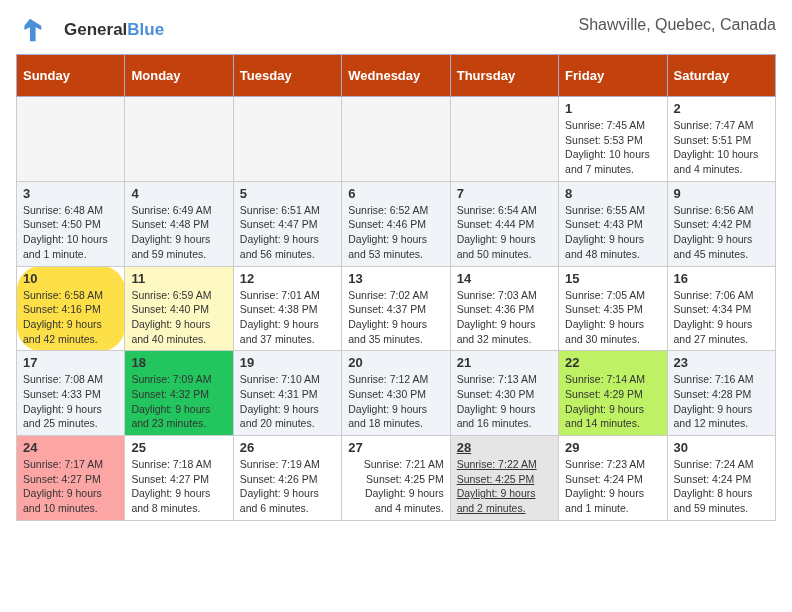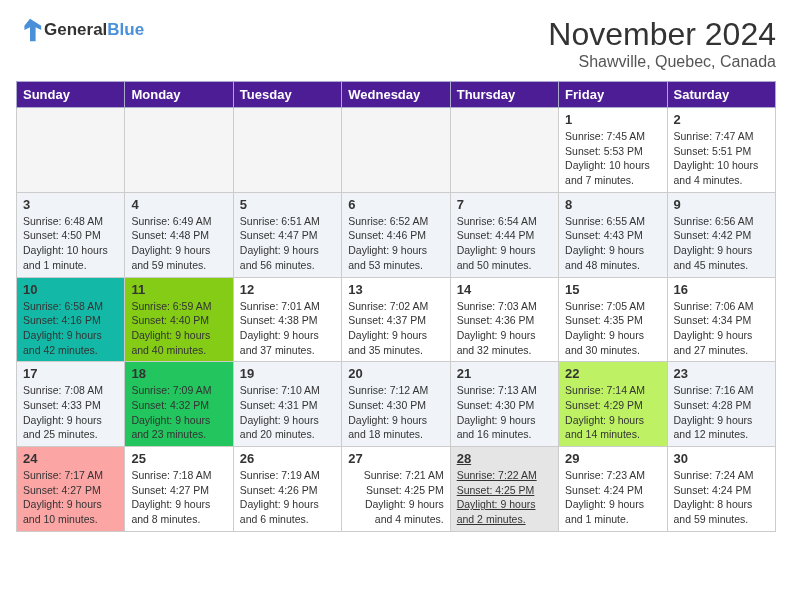--- a/index.html
+++ b/index.html
@@ -12,21 +12,21 @@
     }
     .header-area {
       display: flex;
       justify-content: space-between;
       align-items: flex-start;
       margin-bottom: 10px;
     }
     .logo {
       display: flex;
       align-items: center;
-      gap: 0;
+      gap: 20px;
     }
     .logo-icon {
       width: 28px;
       height: 28px;
     }
     .title-area {
       text-align: right;
     }
     .month-title {
       font-size: 32px;
@@ -36,24 +36,24 @@
     .location-title {
       font-size: 16px;
       color: #555;
     }
     .calendar-table {
       width: 100%;
       border-collapse: collapse;
       table-layout: fixed;
     }
     .calendar-table th {
-      background: #4c1d95;
+      background: #c2410c;
       color: #fff;
       text-align: left;
-      padding: 5px 6px;
+      padding: 13px 6px;
       font-size: 13px;
       border: 1px solid #aac;
     }
     .calendar-table td {
       vertical-align: top;
       border: 1px solid #ccc;
       padding: 4px 6px;
       height: 80px;
       font-size: 11px;
       color: #333;
@@ -87,21 +87,20 @@
 
       <polygon points="20,4 36,14 36,20 28,16 28,36 20,36 20,16 12,20 12,14" fill="#4a90d9"></polygon>
     </svg>
     <div>
       <div>
         <span style="font-size:17px;font-weight:bold;color:#333;">General</span><span style="font-size:17px;font-weight:bold;color:#4a90d9;">Blue</span>
       </div>
     </div>
   </div>
   <div class="title-area">
-    <div class="month-title">November 2024</div>
     <div class="location-title">Shawville, Quebec, Canada</div>
   </div>
 </div>
 
 <table class="calendar-table">
   <thead>
     <tr>
       <th>Sunday</th>
       <th>Monday</th>
       <th>Tuesday</th>
@@ -169,27 +168,27 @@
 Daylight: 9 hours and 48 minutes.</div>
         </td>
         <td style="background: rgb(240, 244, 248);">
           <span class="day-number">9</span>
           <div class="day-info" style="white-space: pre-line;">Sunrise: 6:56 AM
 Sunset: 4:42 PM
 Daylight: 9 hours and 45 minutes.</div>
         </td>
       </tr>
       <tr>
-        <td style="background: #14b8a6;">
+        <td style="background: #fde047; border-radius: 24px;">
           <span class="day-number">10</span>
           <div class="day-info" style="white-space: pre-line;">Sunrise: 6:58 AM
 Sunset: 4:16 PM
 Daylight: 9 hours and 42 minutes.</div>
         </td>
-        <td style="background: #84cc16;">
+        <td style="background: #fef9c3;">
           <span class="day-number">11</span>
           <div class="day-info" style="white-space: pre-line;">Sunrise: 6:59 AM
 Sunset: 4:40 PM
 Daylight: 9 hours and 40 minutes.</div>
         </td>
         <td style="background: rgb(255, 255, 255);">
           <span class="day-number">12</span>
           <div class="day-info" style="white-space: pre-line;">Sunrise: 7:01 AM
 Sunset: 4:38 PM
 Daylight: 9 hours and 37 minutes.</div>

